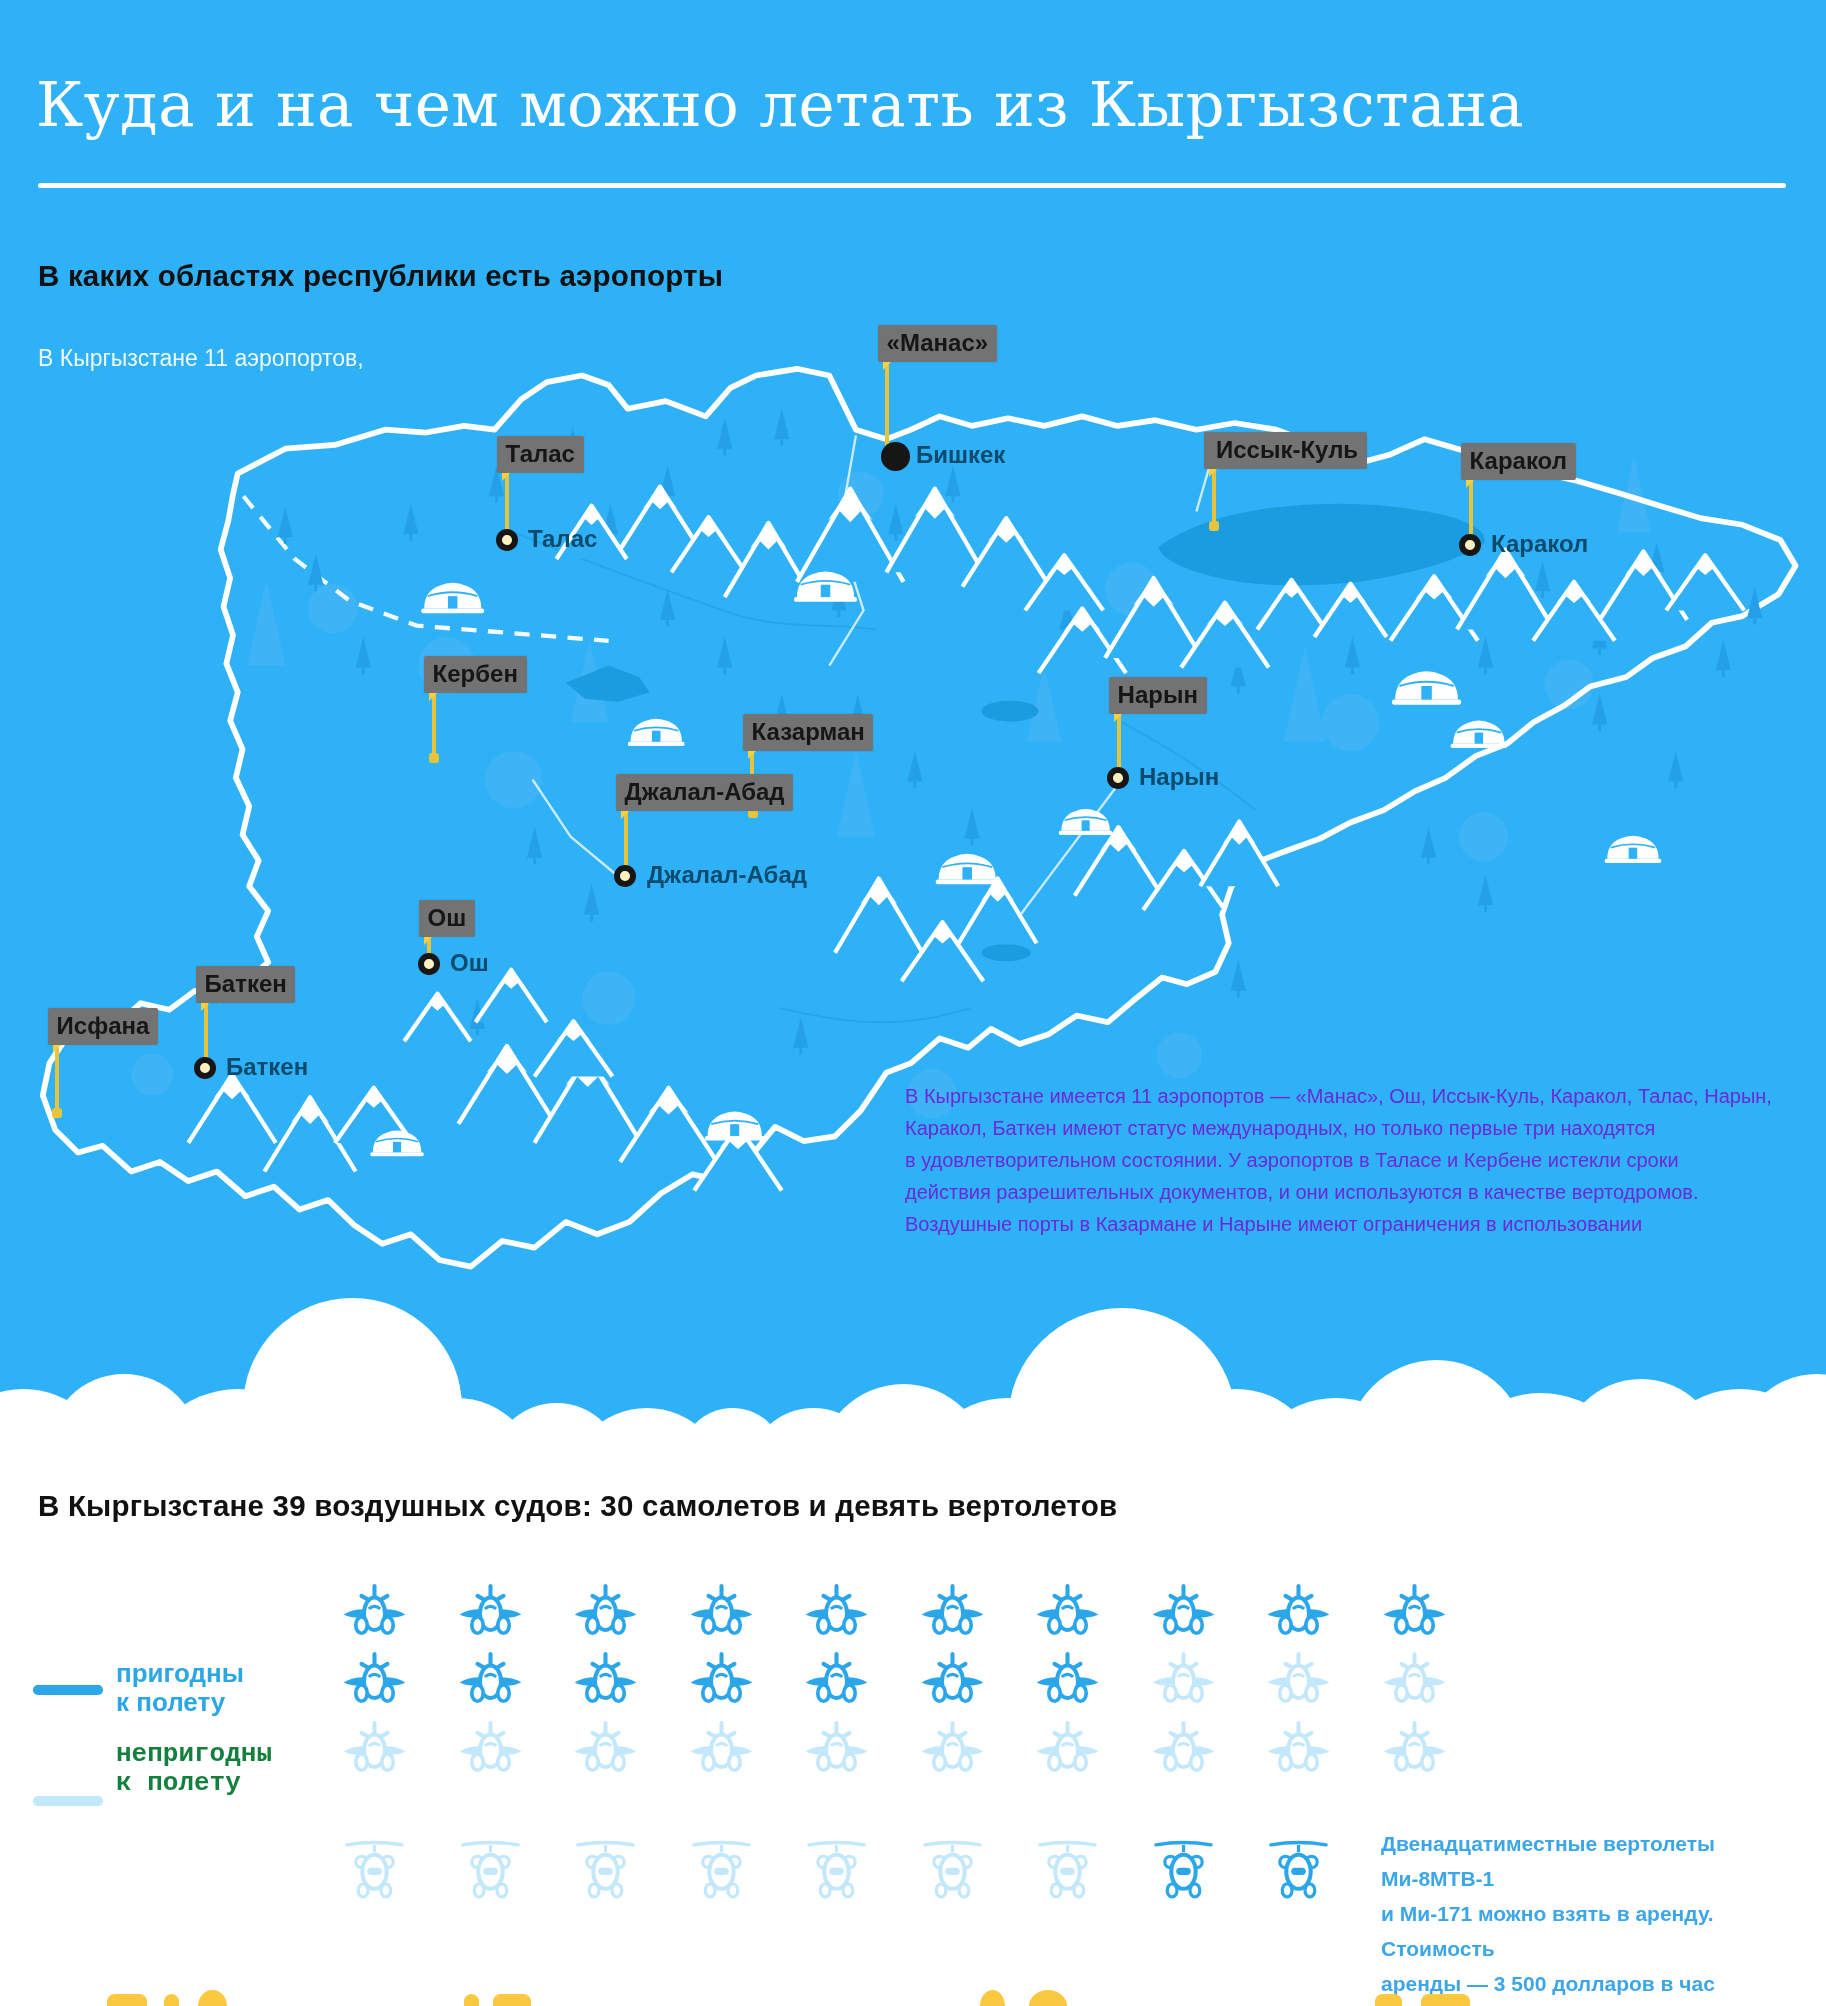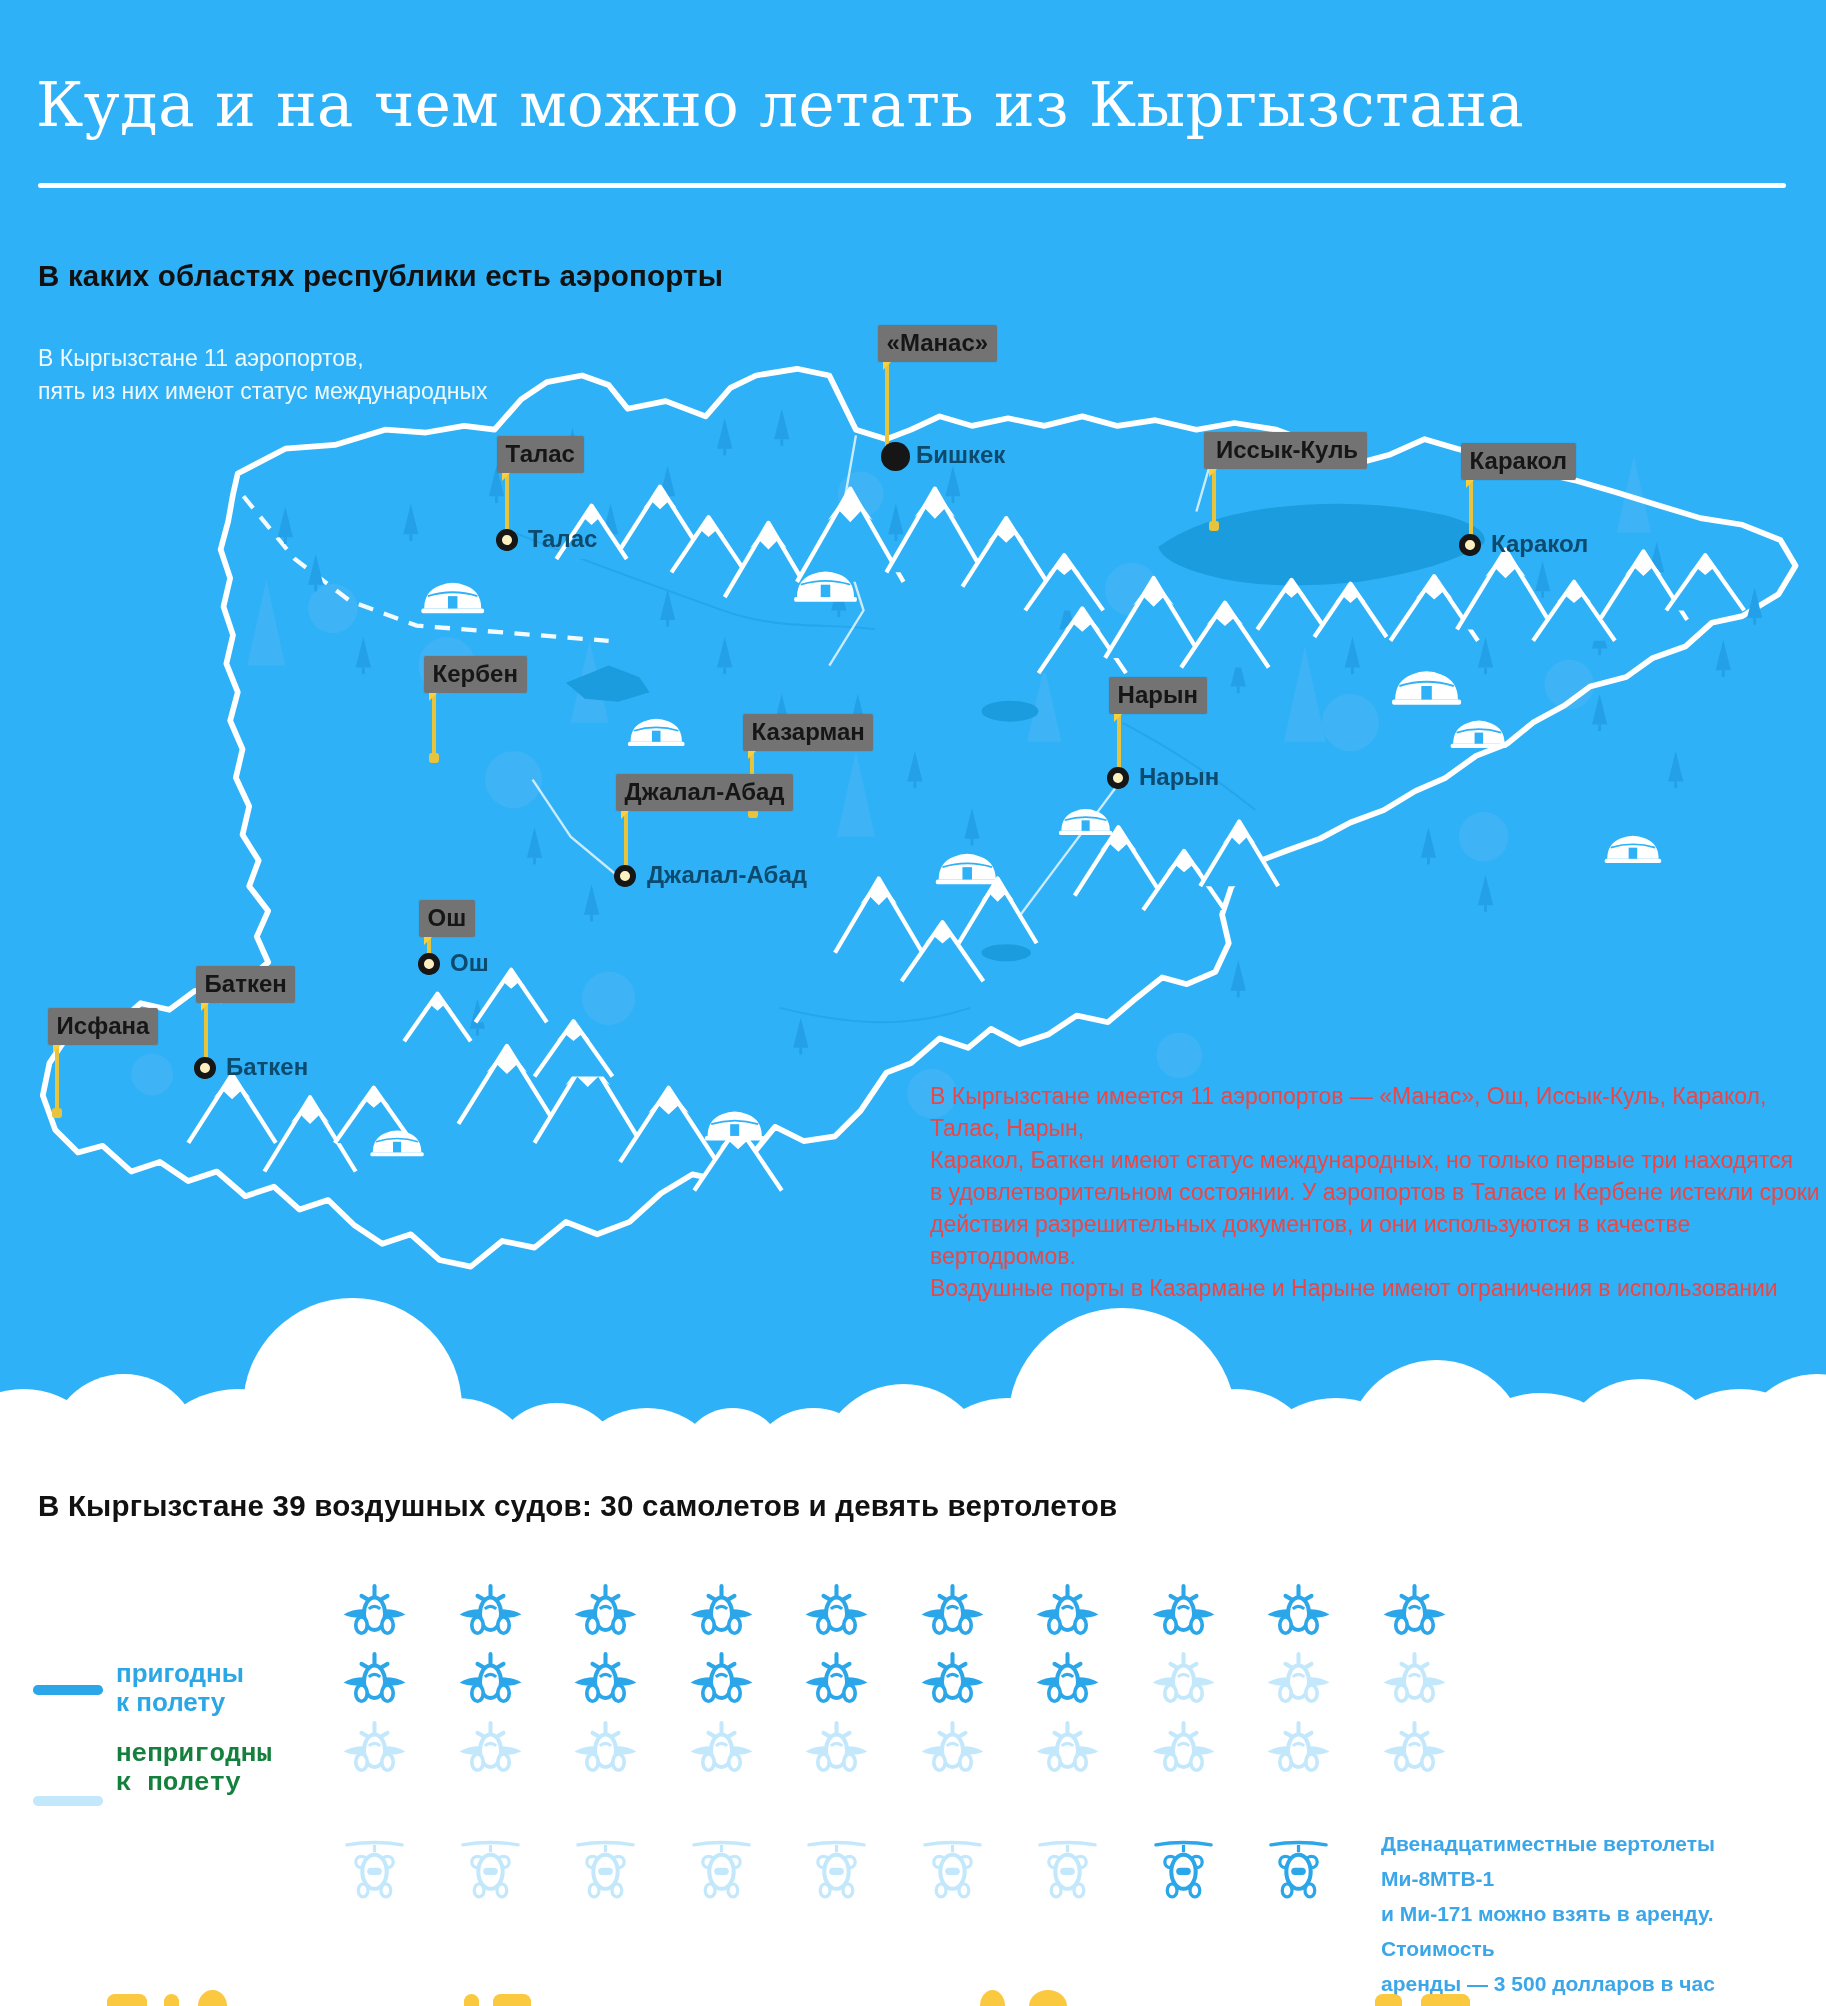--- a/index.html
+++ b/index.html
@@ -12,21 +12,21 @@
     position:absolute;left:36px;top:49px;width:1712px;
     font-family:"DejaVu Serif",serif;font-size:61px;font-weight:500;color:#ffffff;letter-spacing:0.5px;margin-top:20px;
   }
   #title-rule{position:absolute;left:38px;top:183px;width:1748px;height:4.8px;background:#ffffff;border-radius:2.9px;}
   .black-heading{
     position:absolute;left:38px;font-size:29.5px;font-weight:bold;color:#111111;letter-spacing:0.2px;
   }
   #airports-heading{top:259px;}
   #fleet-heading{top:1489px;}
   #intro-text{position:absolute;left:38px;top:342px;font-size:23px;line-height:33px;color:#EFFAFF;}
-  #map-note{position:absolute;left:930px;top:1080px;font-size:23px;line-height:32px;color:#ef4444;}
+  #map-note{position:absolute;left:905px;top:1080px;font-size:20px;line-height:32px;color:#6d28d9;}
   #map-svg{position:absolute;left:0;top:361px;}
   #map-labels{position:absolute;left:0;top:0;width:1826px;height:1491px;pointer-events:none;}
   .flag{
     position:absolute;background:#737373;color:#161616;font-size:24px;font-weight:bold;
     padding:3.8px 8.6px 5.7px 8.6px;border-radius:1.9px;white-space:nowrap;box-shadow:0 0 0 1px rgba(0,0,0,.04);
   }
   .flag:after{
     content:"";position:absolute;left:4.8px;top:100%;width:0;height:0;
     border-top:8.6px solid #F7CF3F;border-right:8.6px solid transparent;
   }
@@ -53,21 +53,20 @@
 
 <div id="blue-top"></div>
 
 <div id="page-title">Куда и на чем можно летать из Кыргызстана</div>
 <div id="title-rule"></div>
 
 <div id="airports-heading" class="black-heading">В каких областях республики есть аэропорты</div>
 
 <div id="intro-text">
   <div>В Кыргызстане 11 аэропортов,</div>
-  <div>пять из них имеют статус международных</div>
 </div>
 
 <svg id="map-svg" width="1826" height="980" viewBox="0 380 1920 1030">
     <circle cx="350" cy="640" r="26" fill="#3EB4F7"></circle>
     <circle cx="470" cy="700" r="30" fill="#3EB4F7"></circle>
     <circle cx="905" cy="520" r="24" fill="#3EB4F7"></circle>
     <circle cx="1190" cy="620" r="28" fill="#3EB4F7"></circle>
     <circle cx="1420" cy="760" r="30" fill="#3EB4F7"></circle>
     <circle cx="1650" cy="720" r="26" fill="#3EB4F7"></circle>
     <circle cx="640" cy="1050" r="28" fill="#3EB4F7"></circle>

